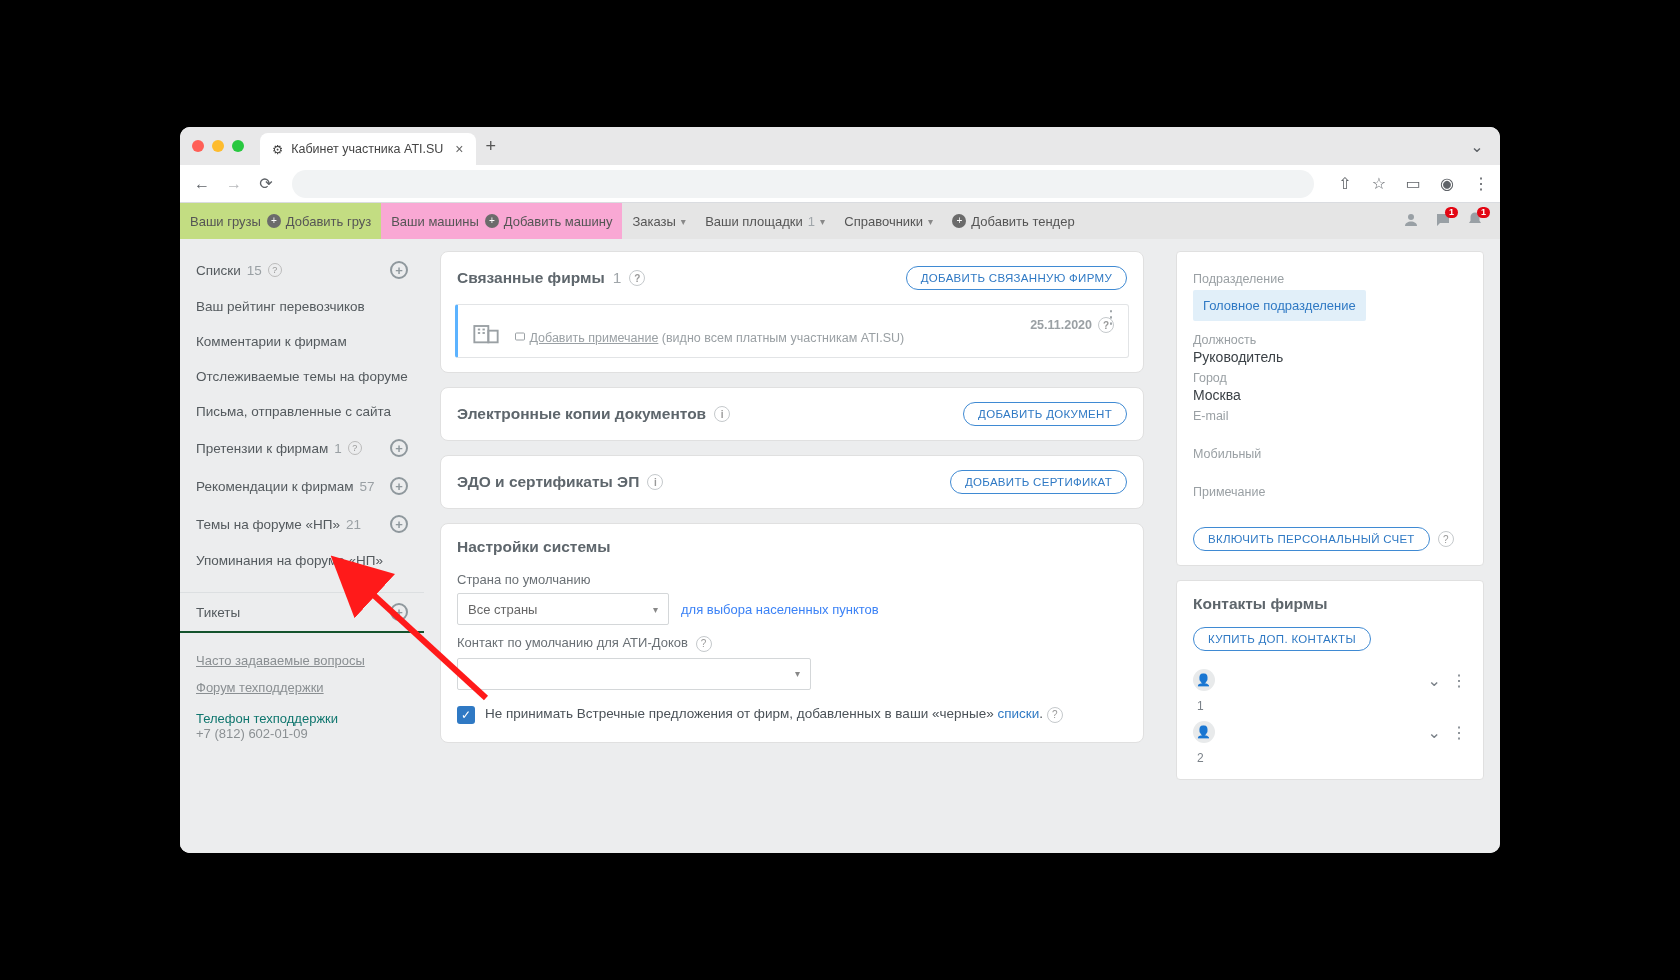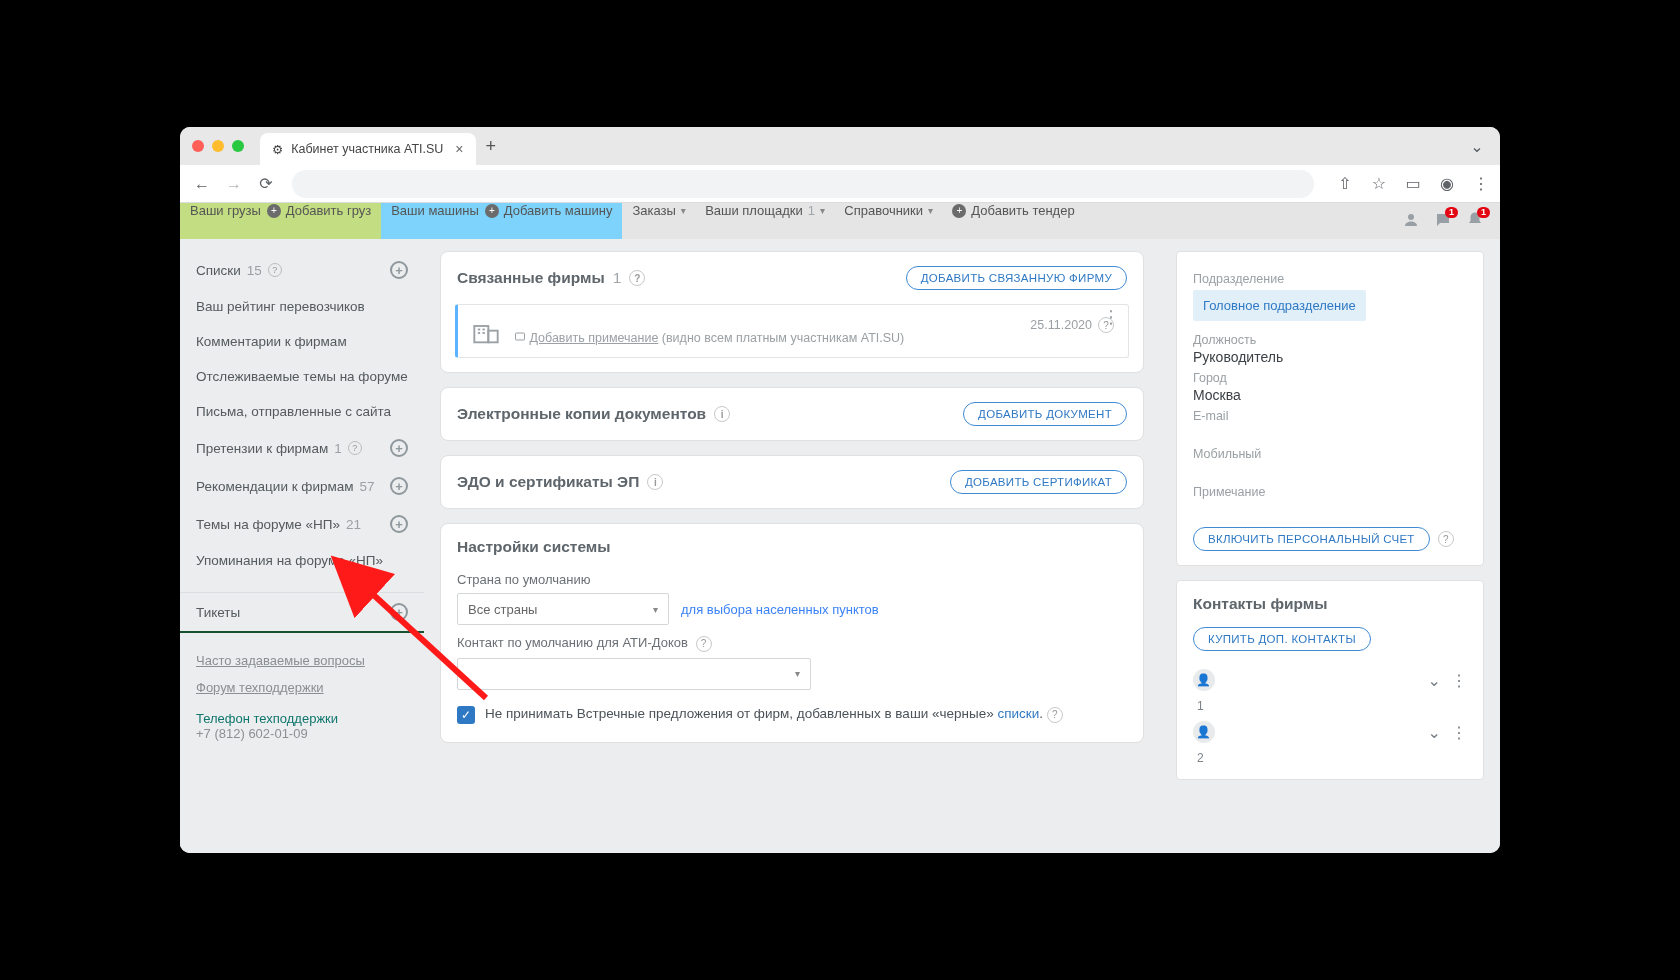--- a/index.html
+++ b/index.html
@@ -15,23 +15,23 @@
 .chrome-toolbar { height: 38px; background: #fff; border-bottom:1px solid #dadce0; display: flex; align-items: center; padding: 0 8px; gap: 4px;}
 .nav-btn { width: 28px; height: 28px; display:flex;align-items:center;justify-content:center; color:#5f6368; cursor:pointer; border-radius:50%;}
 .url-bar { flex:1; height: 28px; background:#f1f3f4; border-radius:14px; margin:0 8px;}
 .tb-icon { width:22px; height:22px; display:flex; align-items:center;justify-content:center;color:#5f6368;cursor:pointer;margin-left:8px;}
 
 .app { display:flex; flex-direction:column; height:calc(100% - 76px); }
 .app-nav { height: 36px; background:#e5e5e5; display:flex; align-items:center; font-size:13px; color:#555; position:relative;}
 .app-nav-right { position:absolute; right:16px; display:flex; gap:14px; align-items:center;}
 .notif-ico { position:relative; color:#888; cursor:pointer;}
 .notif-badge{position:absolute;top:-4px;right:-6px;background:#e30613;color:#fff;border-radius:8px;font-size:9px;padding:1px 4px;font-weight:700;line-height:1;}
-.nav-block{padding:0 10px;height:100%;display:flex;align-items:flex-start;gap:6px;}
+.nav-block{padding:0 10px;height:100%;display:flex;align-items:center;gap:6px;}
 .nav-block.green{background:#c3dd82;}
-.nav-block.yellow{background:#7dd3fc;}
+.nav-block.yellow{background:#f9a8d4;}
 .nav-btn-pill{display:flex;align-items:center;gap:5px;cursor:pointer;}
 .plus-circle{display:inline-flex;width:14px;height:14px;border-radius:50%;background:#6b6b6b;color:#fff;align-items:center;justify-content:center;font-size:10px;line-height:1;}
 .chev{font-size:10px;color:#888;}
 
 .app-body{flex:1;display:flex;overflow:hidden;background:#ecedee;}
 .sidebar{width:244px;background:#ecedee;padding:12px 0;overflow-y:auto;}
 .side-item{padding:10px 16px;font-size:13.5px;color:#545a5e;display:flex;align-items:center;justify-content:space-between;cursor:pointer;}
 .side-item .label{display:flex;align-items:center;gap:6px;}
 .side-count{color:#9aa0a4;}
 .side-q{display:inline-flex;width:14px;height:14px;border-radius:50%;border:1px solid #bbb;color:#999;font-size:9px;align-items:center;justify-content:center;}
@@ -43,21 +43,21 @@
 .card{background:#fff;border-radius:8px;margin-bottom:14px;border:1px solid #e0e0e0;}
 .card-header{display:flex;align-items:center;justify-content:space-between;padding:14px 16px;}
 .card-title{display:flex;align-items:center;gap:8px;font-size:15.5px;color:#5e666c;font-weight:600;}
 .card-title .count{color:#a0a6aa;font-weight:400;}
 .info-q{width:16px;height:16px;border-radius:50%;border:1px solid #c5c9cc;display:inline-flex;align-items:center;justify-content:center;font-size:10px;color:#999;}
 .btn-outline{border:1.5px solid #3f8ad3;color:#2f79c4;background:#fff;border-radius:16px;padding:5px 14px;font-size:11.5px;font-weight:400;letter-spacing:.3px;cursor:pointer;}
 .firm-row{margin:0 14px 14px 14px;border:1px solid #e2e4e6;border-left:3px solid #5cb3ff;border-radius:3px;padding:12px 14px;display:flex;align-items:flex-start;gap:14px;position:relative;}
 .firm-icon{width:28px;height:24px;margin-top:4px;}
 .firm-note{font-size:12.5px;color:#9aa0a4;}
 .firm-note a{color:#9aa0a4;text-decoration:underline;}
-.firm-date{font-size:12.5px;color:#9aa0a4;margin-left:auto;display:flex;align-items:center;gap:6px;}
+.firm-date{font-size:12.5px;color:#9aa0a4;margin-left:auto;display:flex;align-items:center;gap:6px;font-weight:bold;}
 .firm-menu{position:absolute;top:8px;right:8px;color:#9aa0a4;font-size:18px;cursor:pointer;line-height:.5;}
 
 .sys-body{padding:6px 16px 18px 16px;}
 .field-label{font-size:13px;color:#6a7075;margin-top:10px;margin-bottom:6px;}
 .select{border:1px solid #d4d7d9;height:32px;width:212px;display:flex;align-items:center;justify-content:space-between;padding:0 10px;font-size:13px;color:#666;border-radius:2px;background:#fff;}
 .select-hint{font-size:13px;color:#3b82f6;margin-left:12px;}
 .select-wide{width:354px;}
 .checkbox-row{display:flex;align-items:center;gap:10px;font-size:13.5px;color:#4b5258;margin-top:16px;}
 .cb{width:18px;height:18px;background:#2f79c4;border-radius:3px;display:flex;align-items:center;justify-content:center;color:#fff;font-size:12px;}
 .link{color:#2f79c4;text-decoration:none;}

